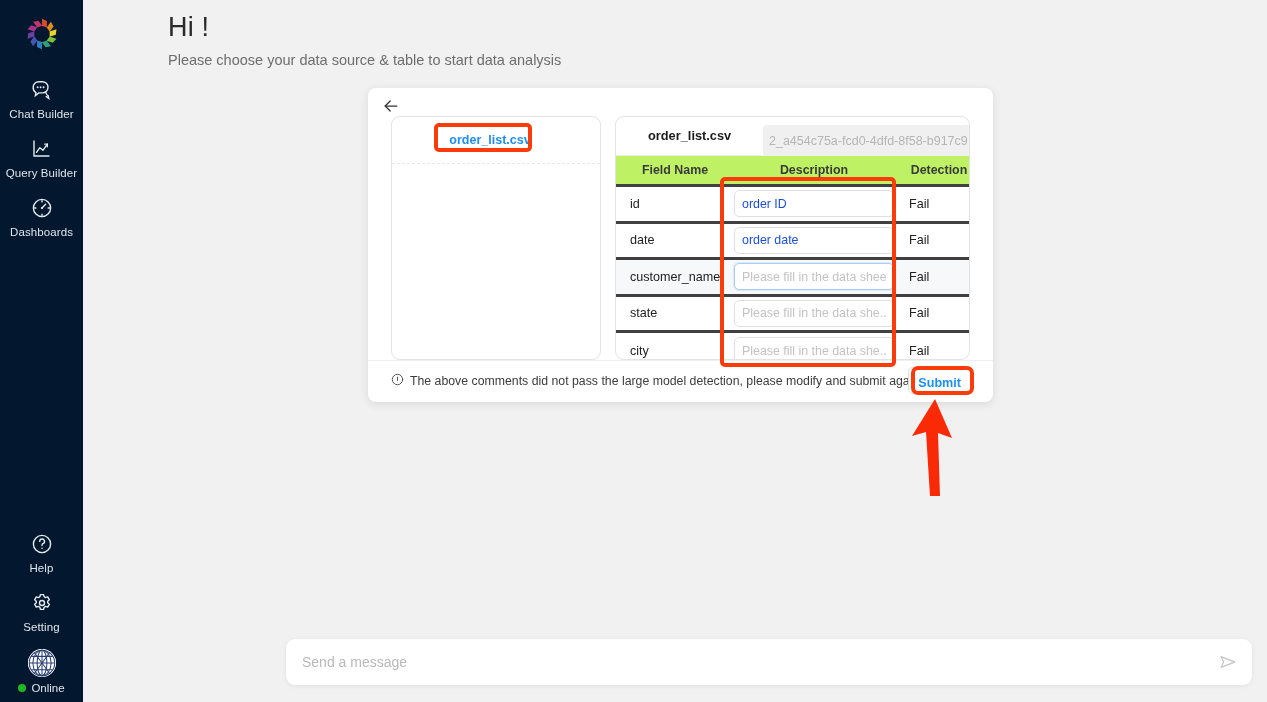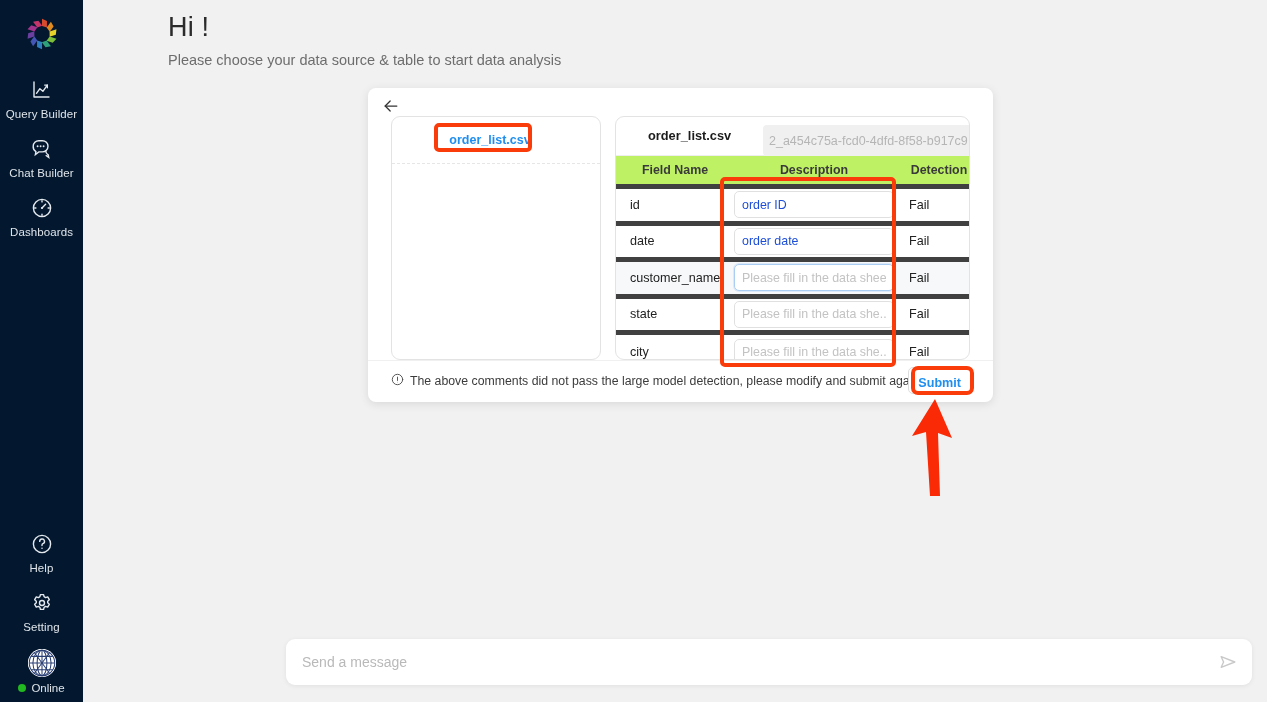--- a/index.html
+++ b/index.html
@@ -102,21 +102,21 @@
   table.fields th {
     background: #bef264; text-align: center;
     font-size: 12.4px; font-weight: bold; color: #3a3a3a;
     padding: 7px 0 7px 14px; border-top: 1px solid #eeeeee;
   }
   table.fields th.c-field { width: 104px; }
   table.fields th.c-desc  { width: 175px; padding-left: 13px; margin-top: 8px; }
   table.fields th.c-det   { width: 76px; padding-left: 12px; }
   table.fields td {
     font-size: 12.6px; color: #222; padding: 0 0 0 14px;
-    height: 36.5px; border-top: 5px solid #404040; vertical-align: middle;
+    height: 36.5px; border-top: 3px solid #404040; vertical-align: middle;
   }
   table.fields tr.striped td { background: #f7f8fa; }
   td.desc-cell { padding-left: 13px; }
   td.det-cell  { padding-left: 12px; font-size: 12.4px; color: #f5554a; }
   .desc-input {
     width: 160px; height: 27px;
     border: 1px solid #e0e0e0; border-radius: 5px;
     font-size: 12.4px; color: #1d4ed8; padding: 0 7px;
     font-family: "Liberation Sans", sans-serif;
     background: #fff; outline: none;
@@ -207,43 +207,43 @@
               <path d="M0,-40 L13,-34 L13,-17 L0,-21 Z" fill="#a3348c"></path>
             </g>
           <g transform="rotate(324)">
               <path d="M0,-40 L13,-34 L13,-17 L0,-21 Z" fill="#c4356a"></path>
             </g>
         </g>
       </svg>
     </div>
 
     <div class="nav-list">
-
-      <div class="nav-item">
-        <span class="ic">
-          <svg width="24" height="24" viewBox="0 0 24 24" fill="none" stroke="#e4e9ef" stroke-width="1.4" stroke-linecap="round" stroke-linejoin="round">
-            <path d="M4 4v15h15"></path>
-            <path d="M6.5 15.3l3.4-4.6 3 2.6 4.4-6.2"></path>
-            <path d="M17.3 7.1h-2.6M17.3 7.1v2.6"></path>
-          </svg>
-        </span>
-        <span class="lbl">Query Builder</span>
-      </div>
 
       <div class="nav-item">
         <span class="ic">
           <svg width="24" height="24" viewBox="0 0 24 24" fill="none" stroke="#e4e9ef" stroke-width="1.4">
             <path d="M3.2 9.3a5.6 5.6 0 0 1 5.6-5.6h3.6a5.6 5.6 0 0 1 0 11.2H8.8l-3.4 2.6.5-2.9a5.6 5.6 0 0 1-2.7-5.3z"></path>
             <circle cx="7.6" cy="9.3" r=".95" fill="#e4e9ef" stroke="none"></circle>
             <circle cx="10.6" cy="9.3" r=".95" fill="#e4e9ef" stroke="none"></circle>
             <circle cx="13.6" cy="9.3" r=".95" fill="#e4e9ef" stroke="none"></circle>
             <path d="M15.6 13.2a5.4 5.4 0 0 0 2.6 4.6l.5 2.6-3-2.1"></path>
           </svg>
         </span>
         <span class="lbl">Chat Builder</span>
+      </div>
+
+      <div class="nav-item">
+        <span class="ic">
+          <svg width="24" height="24" viewBox="0 0 24 24" fill="none" stroke="#e4e9ef" stroke-width="1.4" stroke-linecap="round" stroke-linejoin="round">
+            <path d="M4 4v15h15"></path>
+            <path d="M6.5 15.3l3.4-4.6 3 2.6 4.4-6.2"></path>
+            <path d="M17.3 7.1h-2.6M17.3 7.1v2.6"></path>
+          </svg>
+        </span>
+        <span class="lbl">Query Builder</span>
       </div>
 
       <div class="nav-item">
         <span class="ic">
           <svg width="24" height="24" viewBox="0 0 24 24" fill="none" stroke="#e4e9ef" stroke-width="1.4" stroke-linecap="round">
             <circle cx="12" cy="12" r="8.6"></circle>
             <path d="M12 12l3.6-3.8"></path>
             <circle cx="12" cy="12" r="1.1" fill="#e4e9ef" stroke="none"></circle>
             <path d="M12 4.6v1.3M19.4 12h-1.3M12 19.4v-1.3M4.6 12h1.3"></path>
           </svg>

